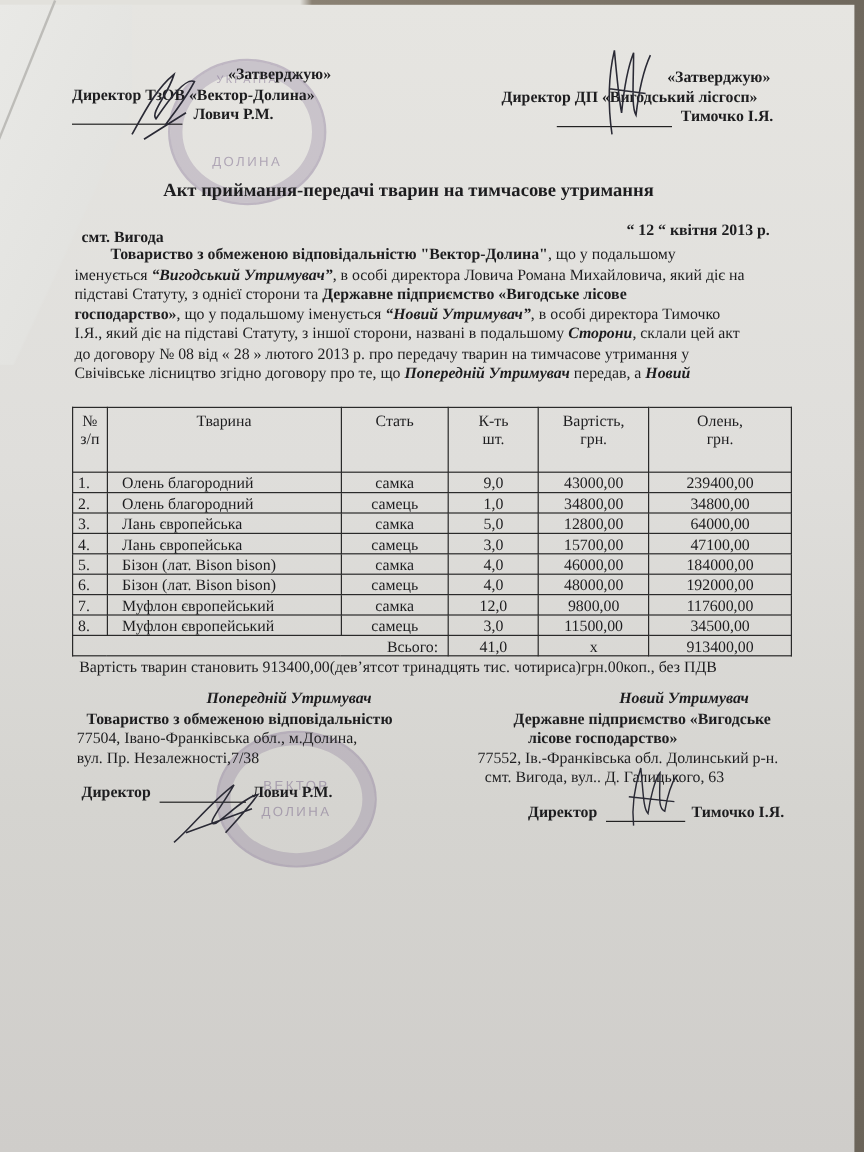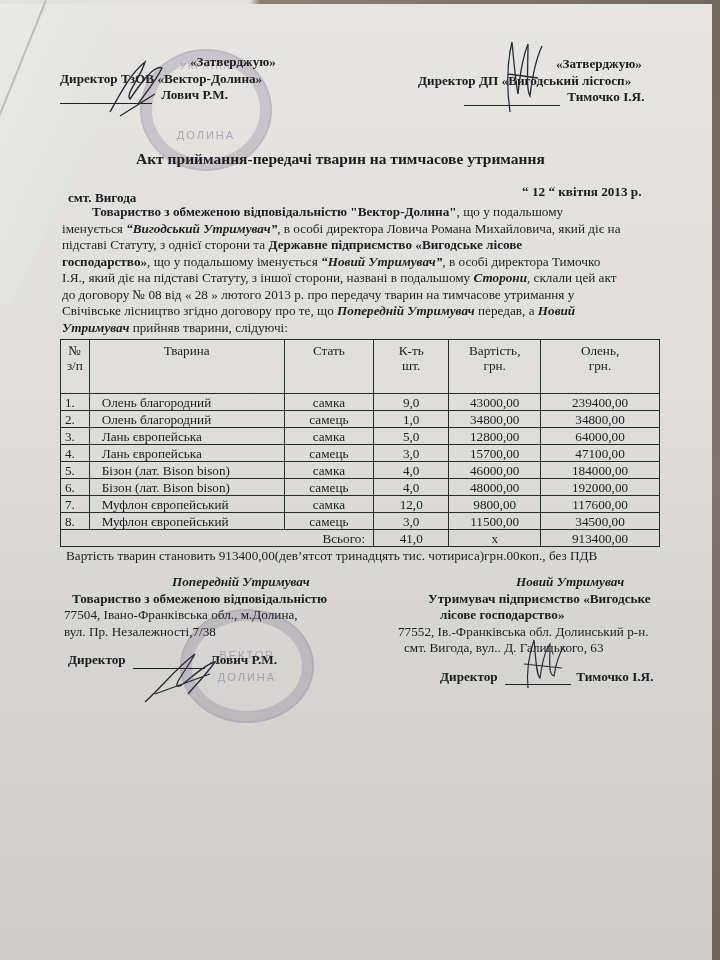--- a/index.html
+++ b/index.html
@@ -108,21 +108,20 @@
   <div class="abs txt b" style="left:522px; top:180px;">“ 12 “  квітня  2013 р.</div>
 
   <div class="abs txt" style="left:62px; top:200px; width:606px; text-align:justify;">
     <div style="padding-left:30px;"><span class="b">Товариство з обмеженою відповідальністю "Вектор-Долина"</span><span>, що у подальшому</span></div>
     <div><span>іменується </span><span class="b i">“Вигодський Утримувач”</span><span>, в особі директора Ловича Романа Михайловича, який діє на</span></div>
     <div><span>підставі Статуту, з   однієї сторони   та  </span><span class="b">Державне підприємство «Вигодське лісове</span></div>
     <div><span class="b">господарство»</span><span>, що у подальшому іменується </span><span class="b i">“Новий Утримувач”</span><span>, в особі директора Тимочко</span></div>
     <div><span>І.Я., який діє на підставі Статуту, з іншої сторони, названі в подальшому </span><span class="b i">Сторони</span><span>, склали цей акт</span></div>
     <div>до договору  № 08 від « 28 » лютого 2013 р.  про передачу тварин на тимчасове утримання у</div>
     <div><span>Свічівське лісництво згідно договору   про те, що </span><span class="b i">Попередній Утримувач</span><span> передав, а  </span><span class="b i">Новий</span></div>
-    <div><span class="b i">Утримувач</span><span> прийняв тварини, слідуючі:</span></div>
   </div>
 
   <table class="animals">
     <thead>
       <tr>
         <th class="c-num">
             <div>№</div>
             <div>з/п</div>
           </th>
         <th class="c-name" style="text-align:center; padding-left:4px !important;">Тварина</th>
@@ -232,21 +231,21 @@
       <span class="line" style="width:72px; margin-left:4px;"></span>
       <span style="margin-left:2px;">Лович Р.М.</span>
     </div>
   </div>
   <svg class="sig" style="left:140px; top:640px;" width="90" height="60" viewBox="0 0 90 60">
     <path d="M5 58 C20 45, 35 25, 55 10 C45 28, 30 45, 40 42 C50 35, 65 20, 75 18 C65 32, 52 45, 48 50 M15 50 L70 30" stroke="#2a2a35" stroke-width="1.3" fill="none"></path>
   </svg>
 
   <div class="abs txt" style="left:398px; top:570px; width:300px;">
     <div class="b i" style="padding-left:118px;">Новий Утримувач</div>
-    <div class="b" style="padding-left:30px;">Утримувач підприємство «Вигодське</div>
+    <div class="b" style="padding-left:30px;">Державне підприємство «Вигодське</div>
     <div class="b" style="padding-left:42px;">лісове господарство»</div>
     <div>77552, Ів.-Франківська обл. Долинський р-н.</div>
     <div style="padding-left:6px;">смт. Вигода, вул.. Д. Галицького, 63</div>
     <div class="b" style="margin-top:12px; padding-left:42px;">
       <span>Директор</span>
       <span class="line" style="width:66px; margin-left:4px;"></span>
       <span style="margin-left:2px;">Тимочко І.Я.</span>
     </div>
   </div>
   <svg class="sig" style="left:518px; top:630px;" width="50" height="56" viewBox="0 0 50 56">

